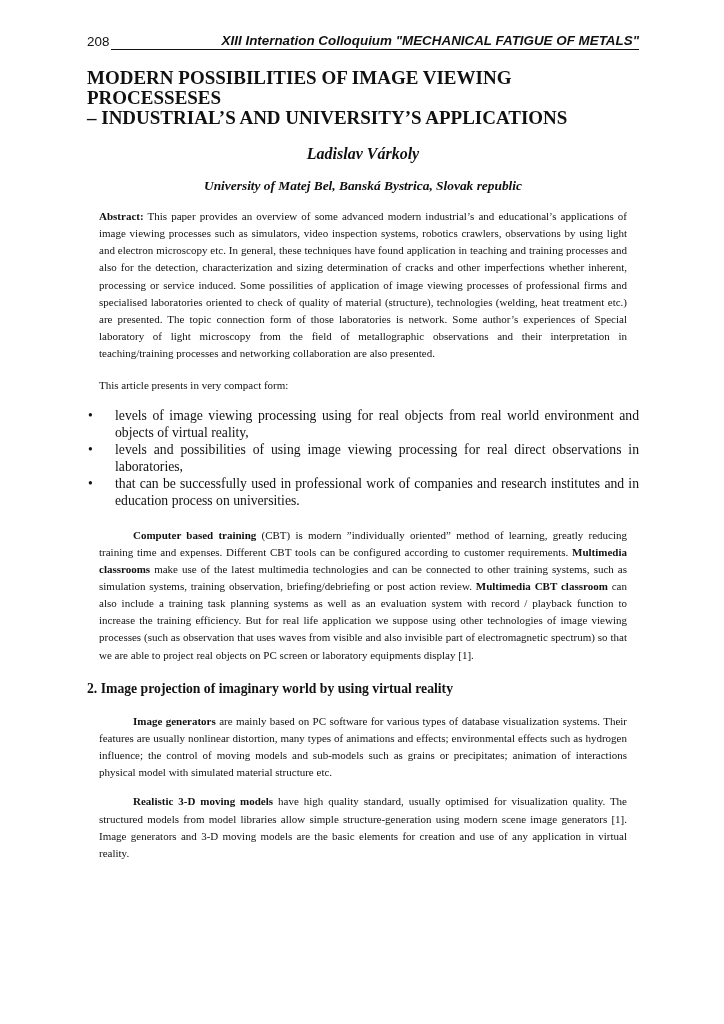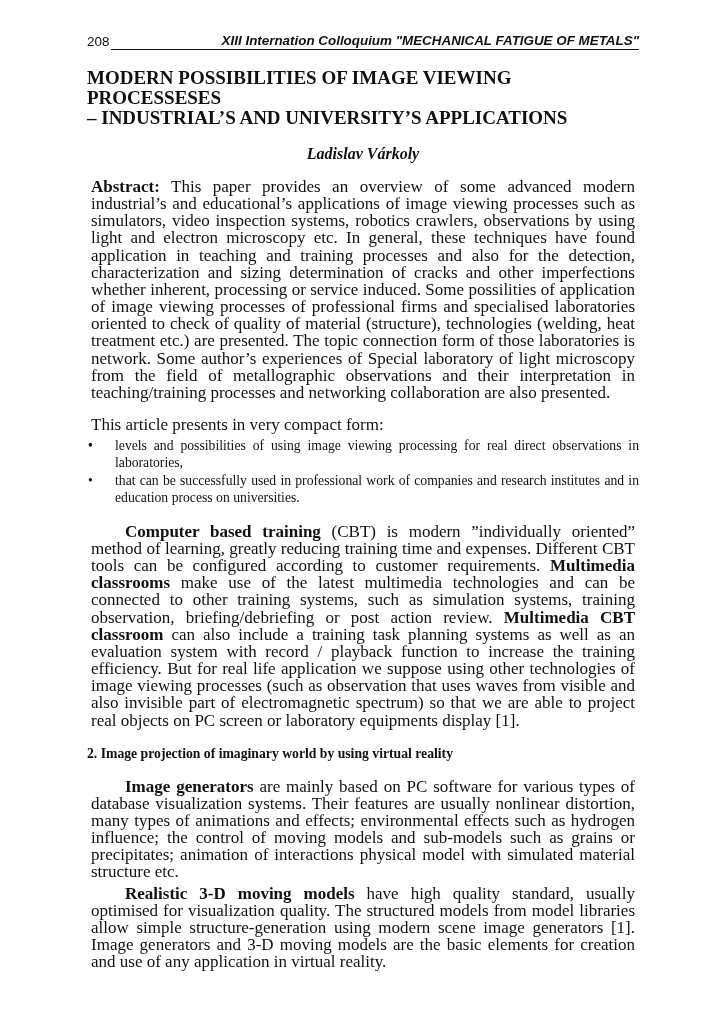--- a/index.html
+++ b/index.html
@@ -60,22 +60,22 @@
     }
     .affiliation {
       margin-top: 13px;
       text-align: center;
       font-weight: bold;
       font-style: italic;
       font-size: 13.4px;
       line-height: 17px;
     }
     p, .bl {
-      margin: 4px;
-      font-size: 17px;
+      margin: 12px;
+      font-size: 11px;
       line-height: 17.15px;
       text-align: justify;
     }
     .abstract {
       margin-top: 14px;
     }
     .abstract .label, b {
       font-weight: bold;
     }
     .section-heading {
@@ -118,29 +118,31 @@
     <span class="conf">XIII Internation Colloquium  "MECHANICAL FATIGUE OF METALS"</span>
   </div>
 
   <div class="title">
     <div>MODERN POSSIBILITIES OF IMAGE VIEWING PROCESSESES</div>
     <div>– INDUSTRIAL’S AND UNIVERSITY’S APPLICATIONS</div>
   </div>
 
   <div class="author">Ladislav Várkoly</div>
 
+  <div class="affiliation">University of Matej Bel, Banská Bystrica, Slovak republic</div>
 
   <p class="abstract"><span class="label">Abstract:</span><span> This paper provides an overview of some advanced modern industrial’s and educational’s applications of image viewing processes such as simulators, video inspection systems, robotics crawlers, observations by using light and electron microscopy etc. In general, these techniques have found application in teaching and training processes and also for the detection, characterization and sizing determination of cracks and other imperfections whether inherent, processing or service induced. Some possilities of application of image viewing processes of professional firms and specialised laboratories oriented to check of quality of material (structure), technologies (welding, heat treatment etc.) are presented. The topic connection form of those laboratories is network. Some author’s experiences of Special laboratory of light microscopy from the field of metallographic observations and their interpretation in teaching/training processes and networking collaboration are also presented.</span></p>
 
 
   <p class="intro-lead">This article presents in very compact form:</p>
 
   <ul class="bullets">
     <li>
       <span class="bullet">•</span>
+      <span>levels of image viewing processing using for real objects from real world environment and objects of virtual reality,</span>
     </li>
     <li>
       <span class="bullet">•</span>
       <span>levels and possibilities of using image viewing processing for real direct observations in laboratories,</span>
     </li>
     <li>
       <span class="bullet">•</span>
       <span>that can be successfully used in professional work of companies and research institutes and in education process on universities.</span>
     </li>
   </ul>

